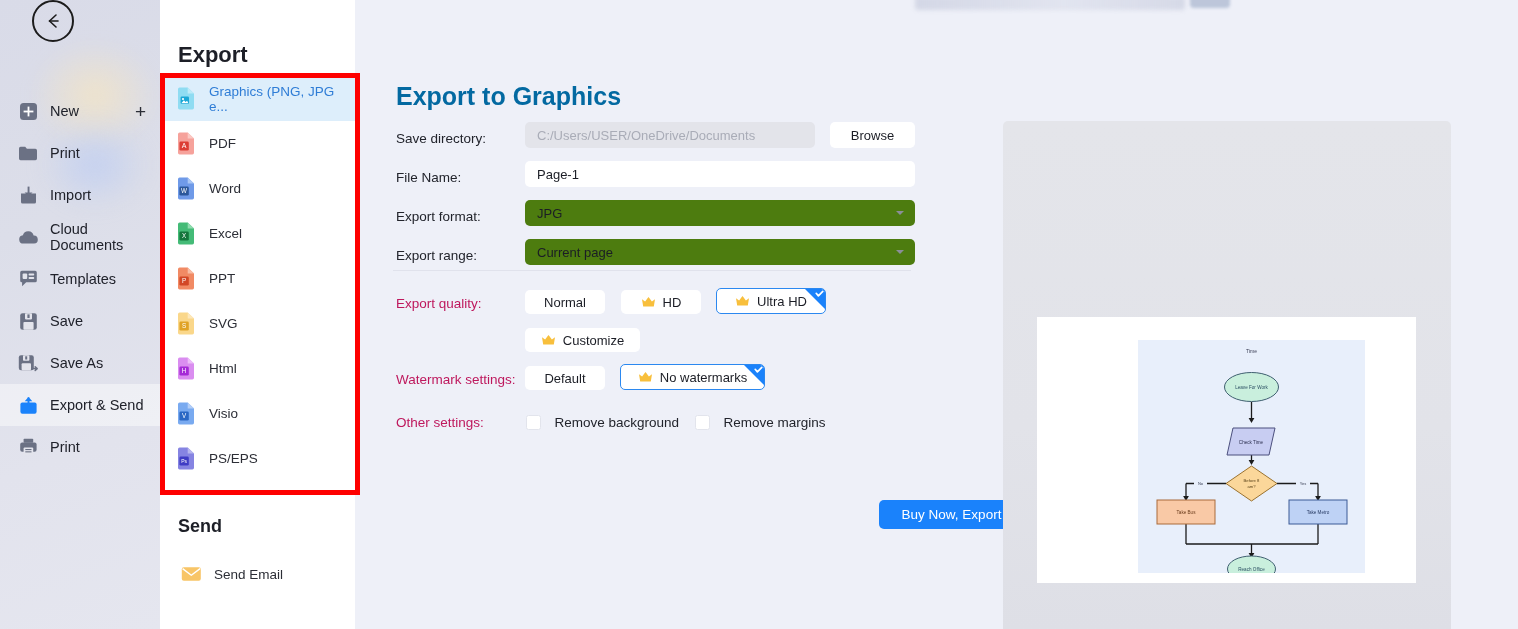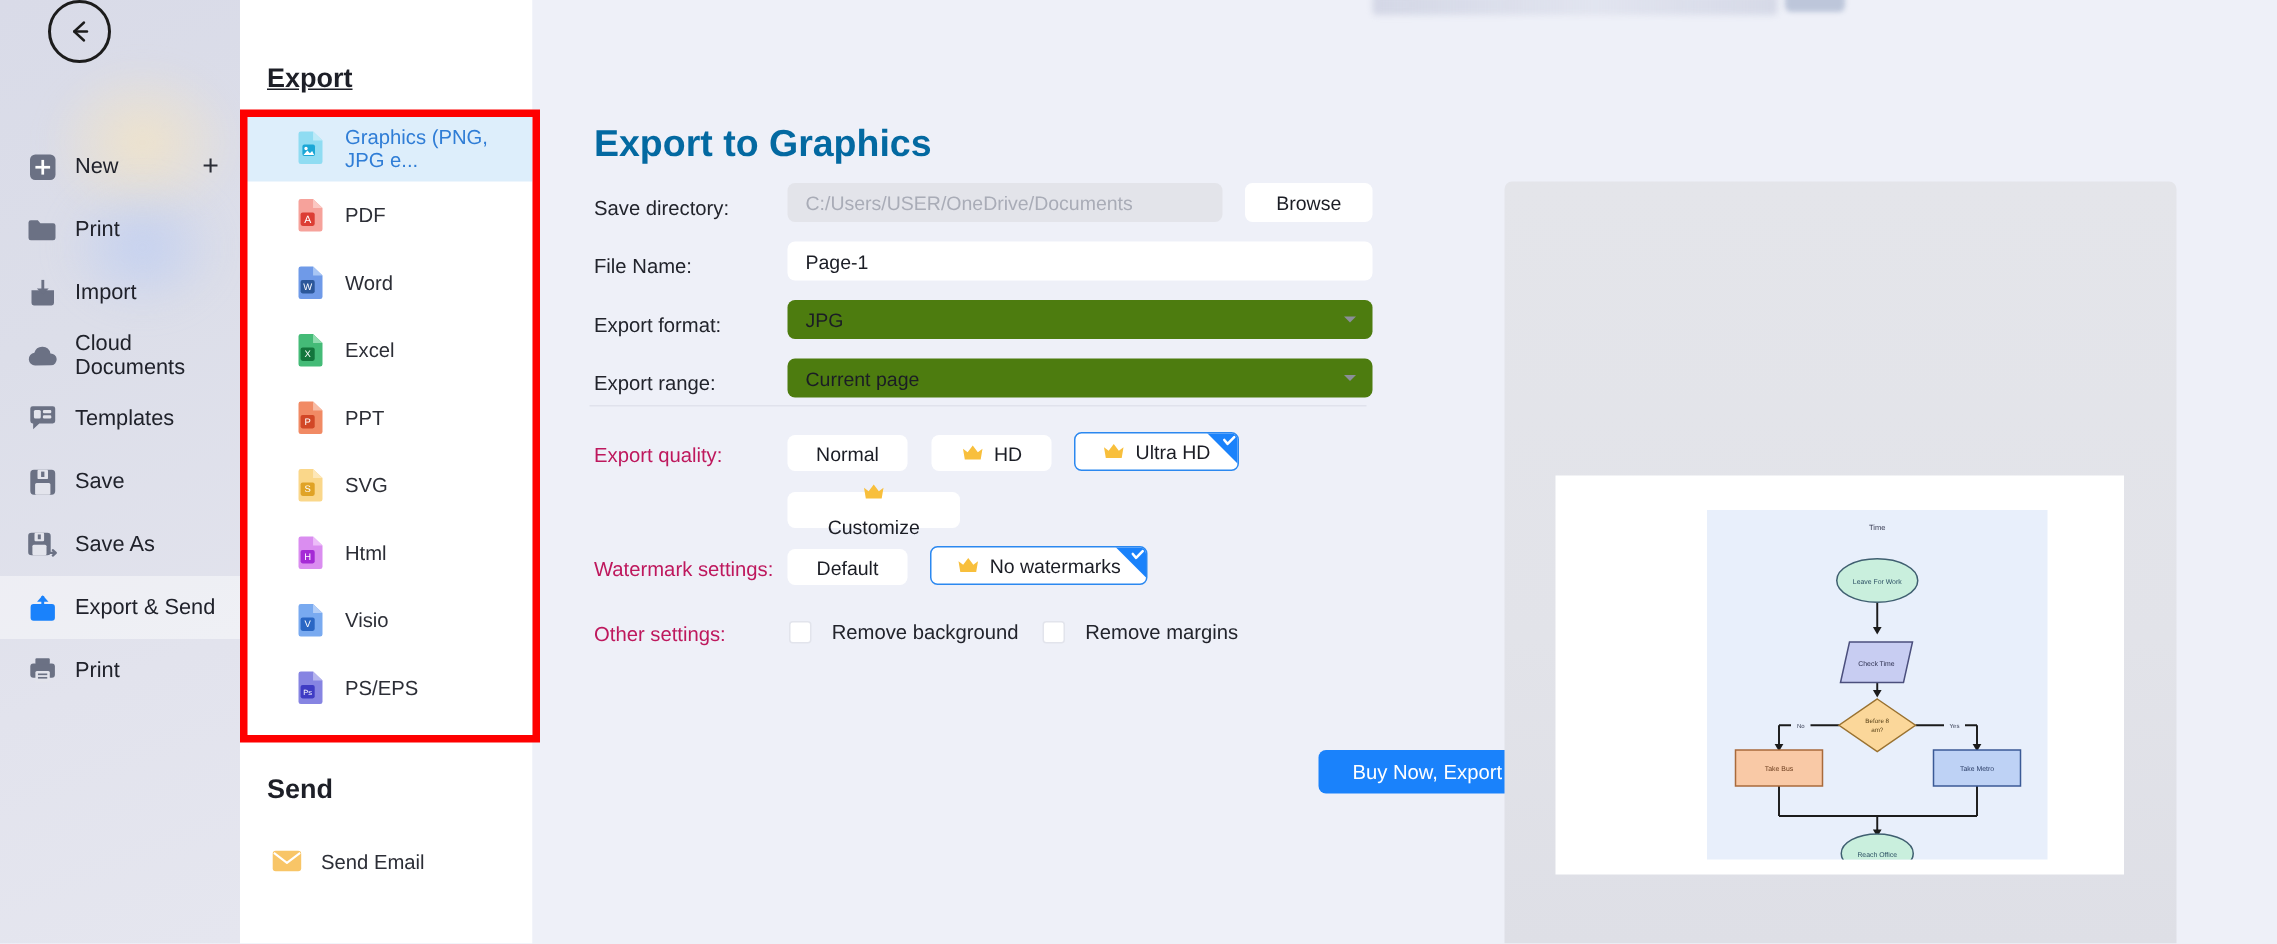--- a/index.html
+++ b/index.html
@@ -43,24 +43,24 @@
   .nav-item .nav-ico { width: 24px; height: 24px; margin-right: 10px; flex:0 0 24px;
     display:flex; align-items:center; justify-content:center; }
   .nav-item.active { background: rgba(255,255,255,.45); }
   .nav-plus { position:absolute; right: 14px; top: 50%; transform: translateY(-50%);
     font-size: 19px; color:#2b2d36; line-height:1; font-weight: 300;}
 
   
   .expanel {
     position:absolute; left:160px; top:0; width:195px; height:629px; background:#ffffff;
   }
-  .expanel-title { position:absolute; left:18px; top:42px; font-size:18px; font-weight:bold; color:#1d1f27;text-decoration:underline; }
+  .expanel-title { position:absolute; left:18px; top:42px; font-size:22px; font-weight:bold; color:#1d1f27; }
   .fmt-list { position:absolute; left:0px; top:76px; width:195px; }
   .fmt-item {
-    display:flex; align-items:center; height: 45px; padding-left: 36px;
+    display:flex; align-items:center; height: 45px; padding-left: 15px;
     font-size:13.5px; color:#2c2e36; cursor:pointer;
   }
   .fmt-item.sel { background:#ddeefb; color:#2f7dd6; }
   .fmt-ico { width:22px; height:24px; margin-right:12px; flex:0 0 22px;
     display:flex; align-items:center; justify-content:center;}
   .send-title { position:absolute; left:18px; top:516px; font-size:18px; font-weight:bold; color:#1d1f27; }
   .send-item { position:absolute; left:20px; top:562px; display:flex; align-items:center;
      font-size:13.5px; color:#2c2e36; cursor:pointer; }
   .send-item .fmt-ico { margin-right:12px; }
 
@@ -438,21 +438,21 @@
       </span>
       <span>Ultra HD</span>
       <span class="cornercheck">
         <svg width="22" height="22" viewBox="0 0 22 22">
             <path d="M22 0v22L0 0z" fill="#1a82fb"></path>
             <path d="M12.2 5.3l2.2 2.6 4.4-4.5" fill="none" stroke="#fff" stroke-width="1.7" stroke-linecap="round" stroke-linejoin="round"></path>
           </svg>
       </span>
     </div>
 
-    <div class="chip" style="left:170px; top:328px; width:115px;flex-direction:column;">
+    <div class="chip" style="left:170px; top:328px; width:115px;">
       <span class="crown">
         <svg width="15" height="13" viewBox="0 0 15 13">
             <path d="M1 3.2l3.1 2.3L7.5 1l3.4 4.5L14 3.2l-1.2 7.2H2.2z" fill="#f8bf3c"></path>
           </svg>
       </span>
       <span>Customize</span>
     </div>
 
     <span class="qlabel" style="left:41px; top:372px;">Watermark settings:</span>
 

